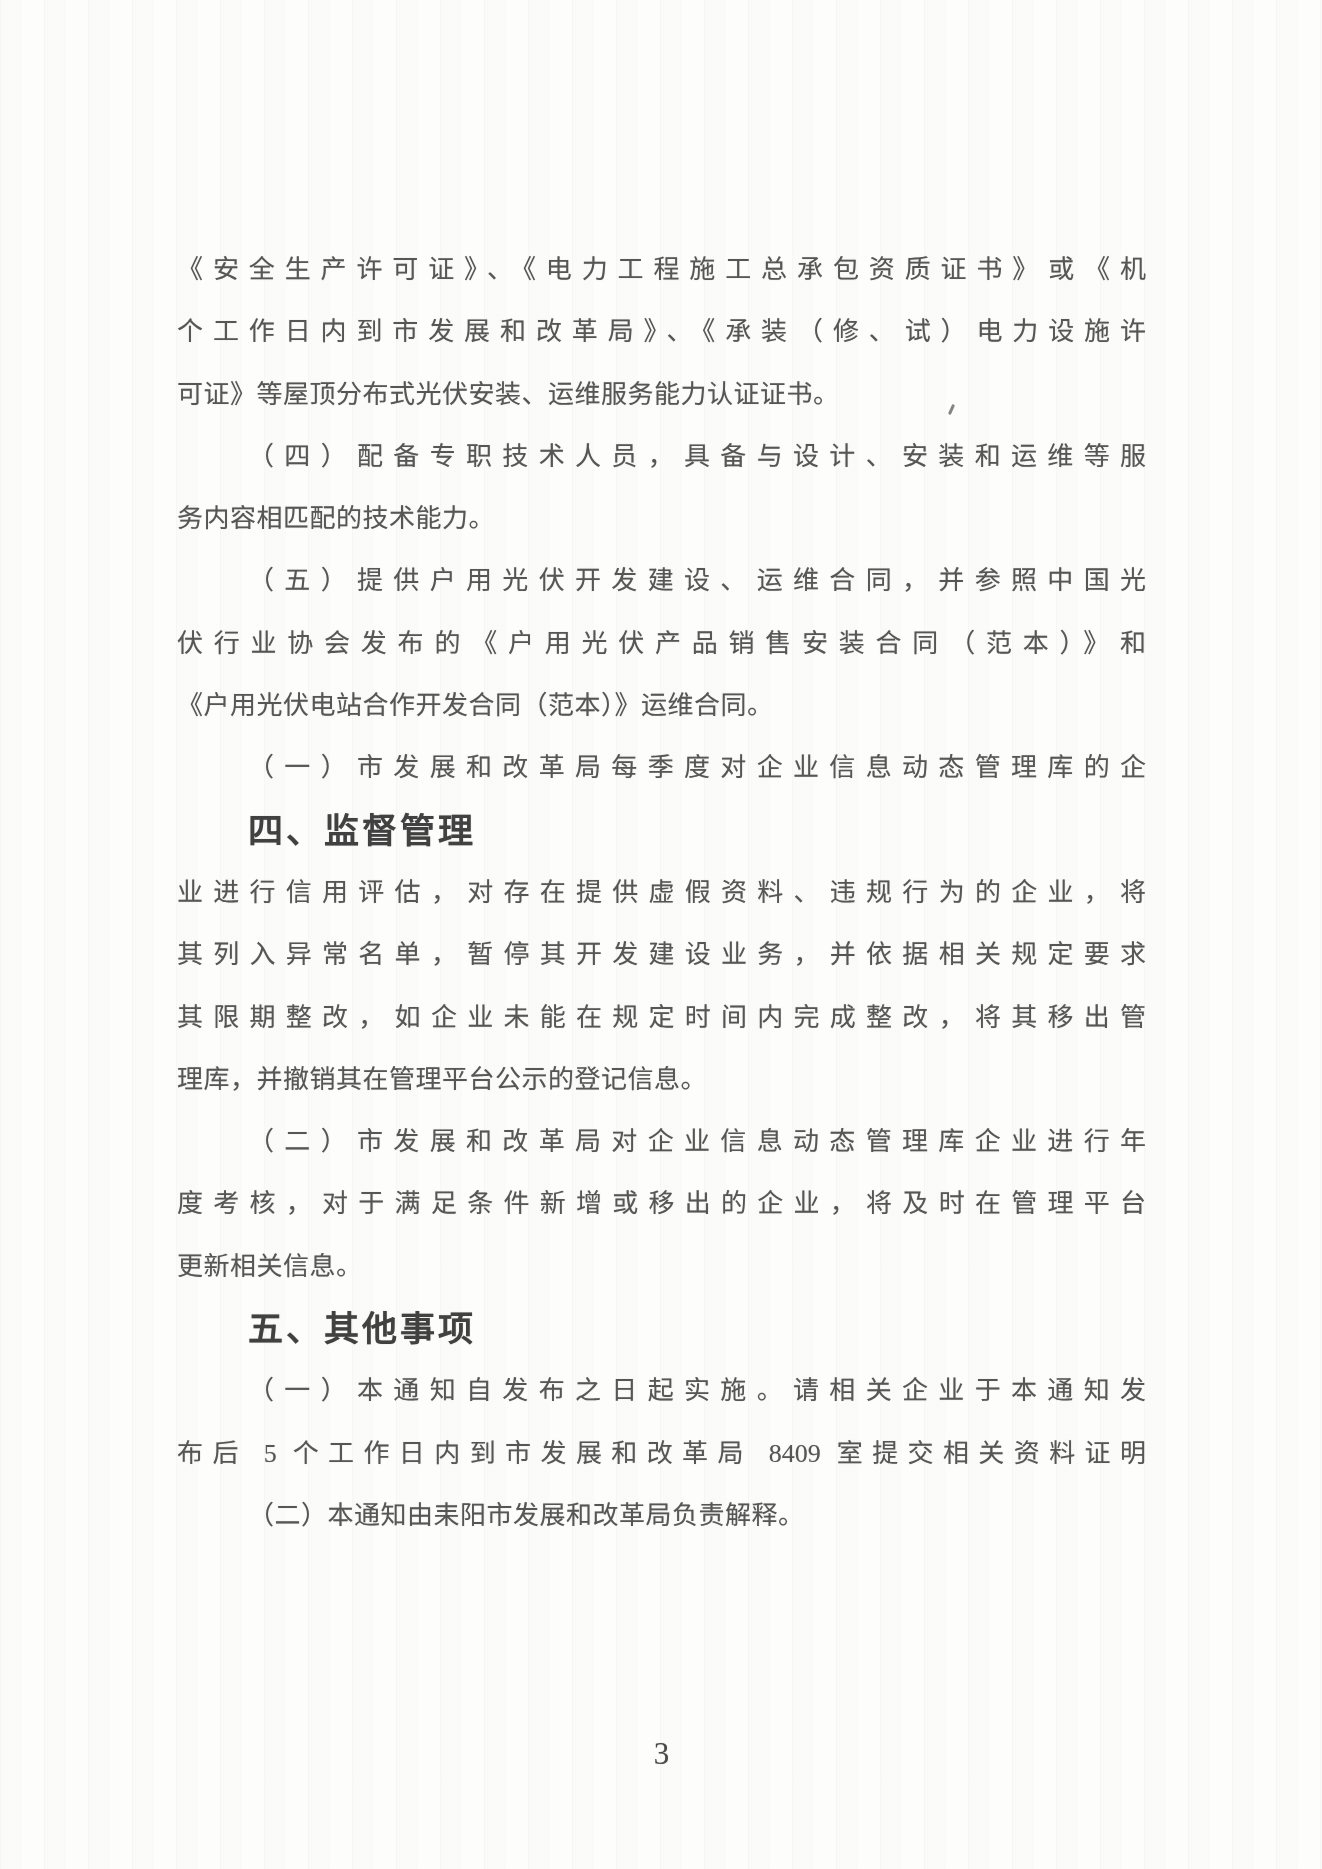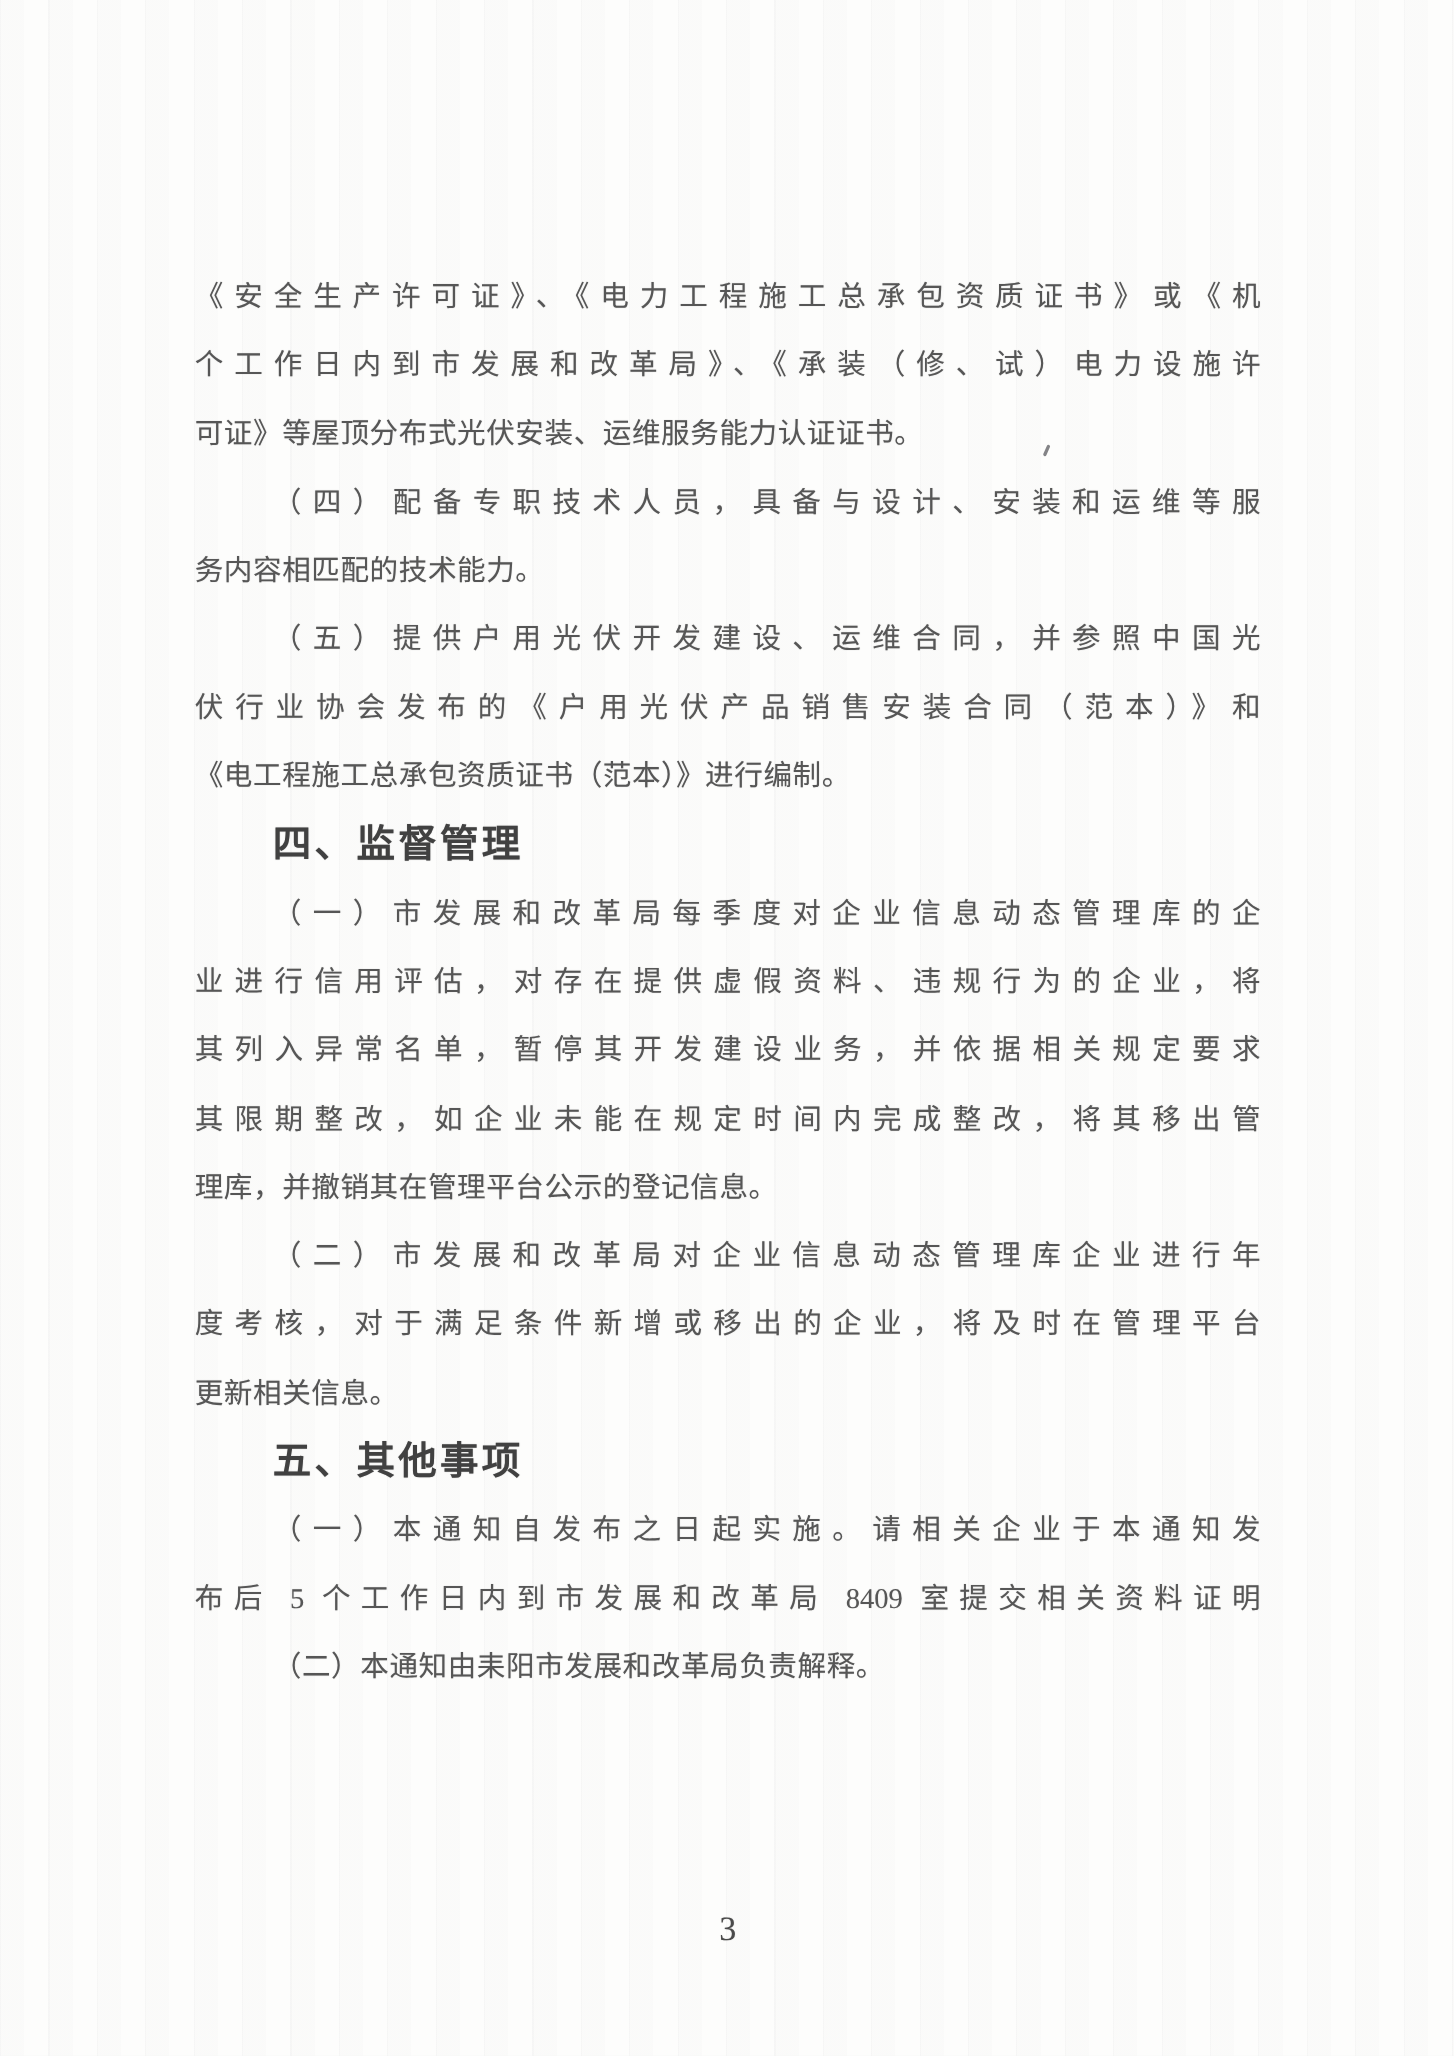--- a/index.html
+++ b/index.html
@@ -90,23 +90,23 @@
 <div class="page">
 
   <main class="textblock">
     <div class="ln fill">《安全生产许可证》、《电力工程施工总承包资质证书》或《机</div>
     <div class="ln fill">个工作日内到市发展和改革局》、《承装（修、试）电力设施许</div>
     <div class="ln end">可证》等屋顶分布式光伏安装、运维服务能力认证证书。</div>
     <div class="ln fill indent">（四）配备专职技术人员，具备与设计、安装和运维等服</div>
     <div class="ln end">务内容相匹配的技术能力。</div>
     <div class="ln fill indent">（五）提供户用光伏开发建设、运维合同，并参照中国光</div>
     <div class="ln fill">伏行业协会发布的《户用光伏产品销售安装合同（范本）》和</div>
-    <div class="ln end">《电工程施工总承包资质证书（范本）》进行编制。</div>
+    <div class="ln end">《户用光伏电站合作开发合同（范本）》运维合同。</div>
+    <div class="ln fill indent">（一）市发展和改革局每季度对企业信息动态管理库的企</div>
     <div class="ln heading indent">四、监督管理</div>
-    <div class="ln fill indent">（一）市发展和改革局每季度对企业信息动态管理库的企</div>
     <div class="ln fill">业进行信用评估，对存在提供虚假资料、违规行为的企业，将</div>
     <div class="ln fill">其列入异常名单，暂停其开发建设业务，并依据相关规定要求</div>
     <div class="ln fill">其限期整改，如企业未能在规定时间内完成整改，将其移出管</div>
     <div class="ln end">理库，并撤销其在管理平台公示的登记信息。</div>
     <div class="ln fill indent">（二）市发展和改革局对企业信息动态管理库企业进行年</div>
     <div class="ln fill">度考核，对于满足条件新增或移出的企业，将及时在管理平台</div>
     <div class="ln end">更新相关信息。</div>
     <div class="ln heading indent">五、其他事项</div>
     <div class="ln fill indent">（一）本通知自发布之日起实施。请相关企业于本通知发</div>
     <div class="ln fill">布后 5 个工作日内到市发展和改革局 8409 室提交相关资料证明</div>

